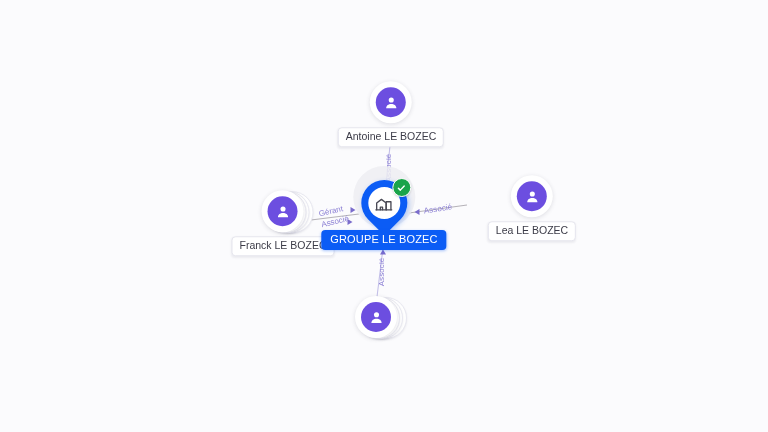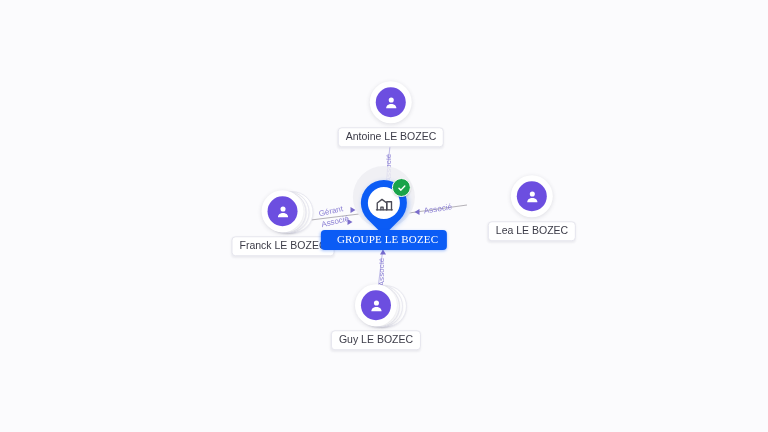--- a/index.html
+++ b/index.html
@@ -168,27 +168,26 @@
     box-shadow: 0 1px 2px rgba(0,0,0,0.15);
   }
   .verified-badge svg { display: block; }
 
   .company-chip {
     position: relative;
     margin-top: -6px;
     background: #0b5cf5;
     color: #ffffff;
     border-radius: 4px;
-    padding: 4px 9px 5px 16px;
+    padding: 4px 9px 5px 9px;
     font-size: 11px;
     line-height: 1;
     letter-spacing: 0.15px;
     white-space: nowrap;
     box-shadow: 0 1px 3px rgba(11,92,245,0.35);
-    font-family: Liberation Serif, serif;
   }
 
   
   .edge-label {
     position: absolute;
     font-size: 8px;
     line-height: 1.15;
     color: #8b7fd4;
     white-space: nowrap;
     transform: translate(-50%, -50%) rotate(-12deg);
@@ -312,21 +311,20 @@
       <div class="stack-card s3"></div>
       <div class="avatar-ring">
         <div class="avatar-circle">
           <svg width="17" height="17" viewBox="0 0 24 24" fill="#ffffff">
             <circle cx="12" cy="8.2" r="3.6"></circle>
             <path d="M4.8 19.6c0-3.7 3.2-5.9 7.2-5.9s7.2 2.2 7.2 5.9z"></path>
           </svg>
         </div>
       </div>
     </div>
-    <div class="name-chip">Guy LE BOZEC</div>
   </div>
 
   <div class="node" style="left:283px; top:223px;">
     <div class="avatar-wrap">
       <div class="stack-card s1"></div>
       <div class="stack-card s2"></div>
       <div class="stack-card s3"></div>
       <div class="avatar-ring">
         <div class="avatar-circle">
           <svg width="17" height="17" viewBox="0 0 24 24" fill="#ffffff">

